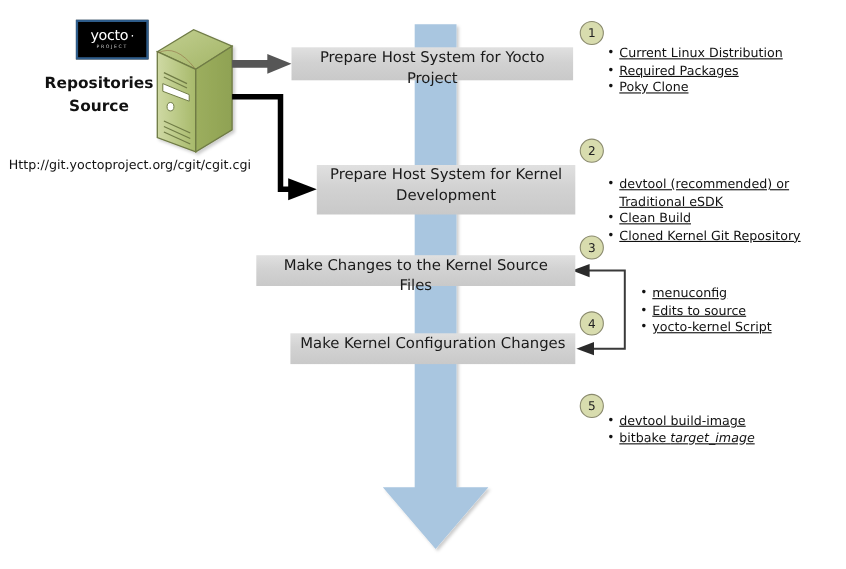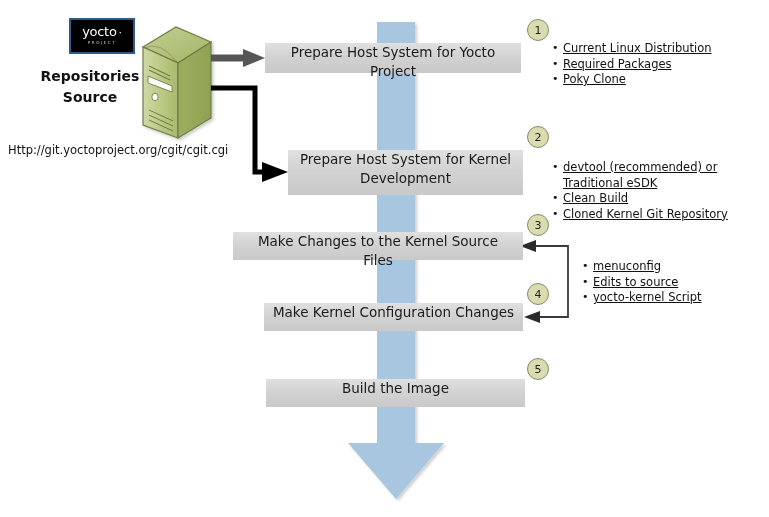--- a/index.html
+++ b/index.html
@@ -234,23 +234,20 @@
   </div>
 
   <div class="pbox" style="left:233px; top:232px; width:290px; height:28px;">
     <span>Make Changes to the Kernel Source Files</span>
   </div>
 
   <div class="pbox" style="left:264px; top:303px; width:259px; height:28px;">
     <span>Make Kernel Configuration Changes</span>
   </div>
 
-  <div class="pbox" style="left:266px; top:379px; width:259px; height:28px;">
-    <span>Build the Image</span>
-  </div>
 
   <div class="step-circle" style="left:527px; top:19px;">
     <span>1</span>
   </div>
   <div class="step-circle" style="left:527px; top:126px;">
     <span>2</span>
   </div>
   <div class="step-circle" style="left:527px; top:214px;">
     <span>3</span>
   </div>
@@ -278,14 +275,20 @@
   </div>
 
   <div class="note" style="left:582px; top:259px;">
     <ul>
       <li>menuconfig</li>
       <li>Edits to source</li>
       <li>yocto-kernel Script</li>
     </ul>
   </div>
 
+  <div class="note" style="left:552px; top:375px;">
+    <ul>
+      <li>devtool build-image</li>
+      <li><span>bitbake </span><em>target_image</em></li>
+    </ul>
+  </div>
 
 </div>
 
 </body></html>

